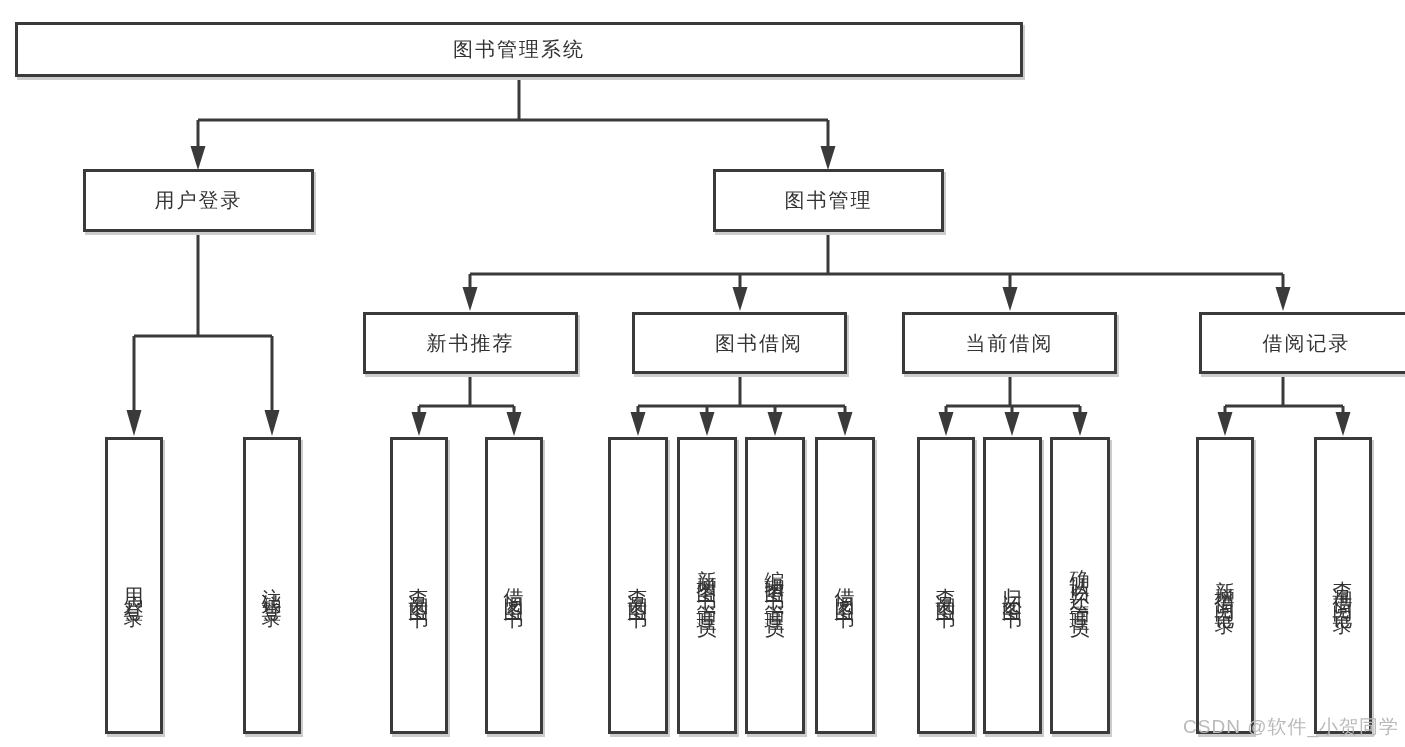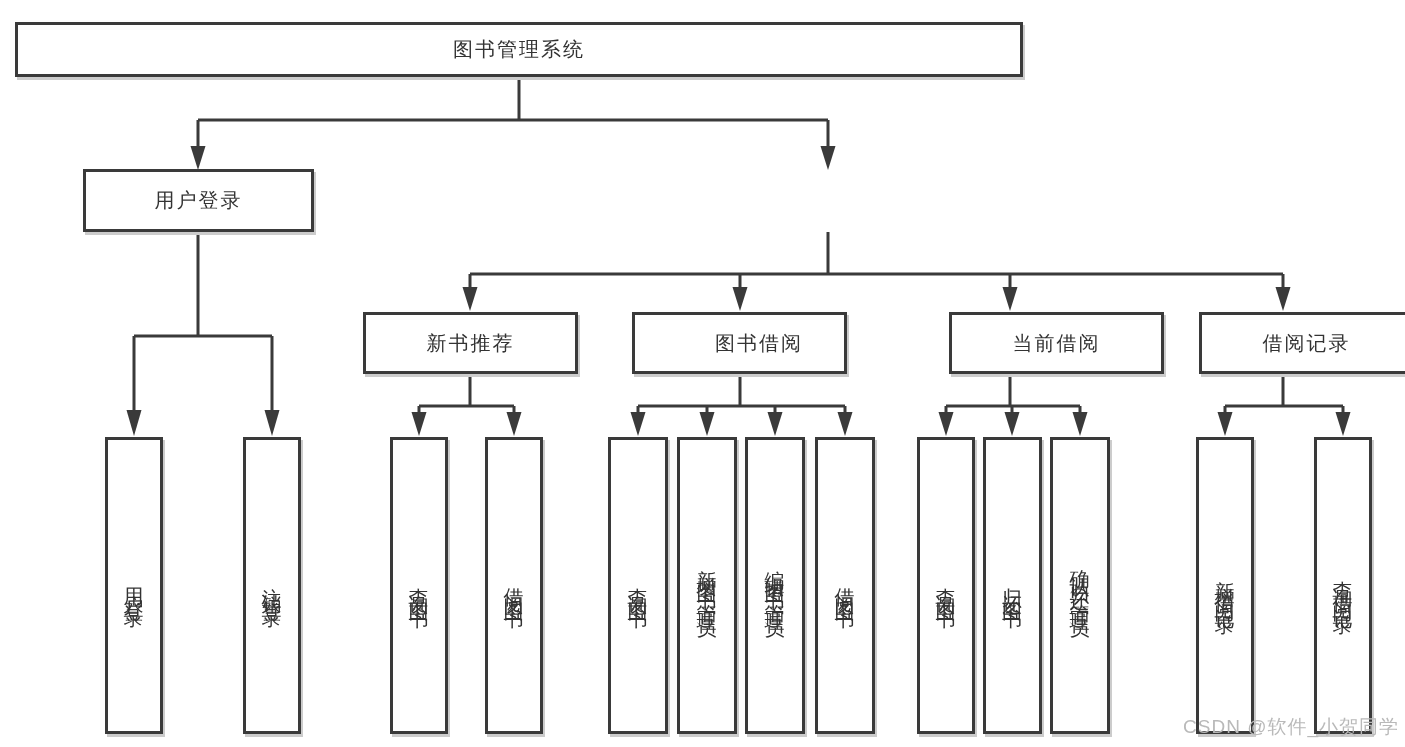--- a/index.html
+++ b/index.html
@@ -95,28 +95,31 @@
     <polygon class="arrowhead" points="1335.5,412 1350.5,412 1343,436"></polygon>
   </svg>
 
   <div class="node" style="left:15px; top:13px; width:1008px; height:55px;margin-top:9px;">
     <span class="hlabel">图书管理系统</span>
   </div>
 
   <div class="node" style="left:83px; top:169px; width:231px; height:63px;">
     <span class="hlabel">用户登录</span>
   </div>
+  <div class="node" style="left:713px; top:169px; width:231px; height:63px;">
+    <span class="hlabel">图书管理</span>
+  </div>
 
   <div class="node" style="left:363px; top:312px; width:215px; height:62px;">
     <span class="hlabel">新书推荐</span>
   </div>
   <div class="node" style="left:632px; top:312px; width:215px; height:62px;padding-left:39px;">
     <span class="hlabel">图书借阅</span>
   </div>
-  <div class="node" style="left:902px; top:312px; width:215px; height:62px;margin-left:47px;">
+  <div class="node" style="left:902px; top:312px; width:215px; height:62px;">
     <span class="hlabel">当前借阅</span>
   </div>
   <div class="node" style="left:1176px; top:312px; width:215px; height:62px;margin-left:23px;">
     <span class="hlabel">借阅记录</span>
   </div>
 
   <div class="node vnode" style="left:105px; top:437px; width:58px; height:297px;">
     <span>用户登录</span>
   </div>
   <div class="node vnode" style="left:243px; top:437px; width:58px; height:297px;">

